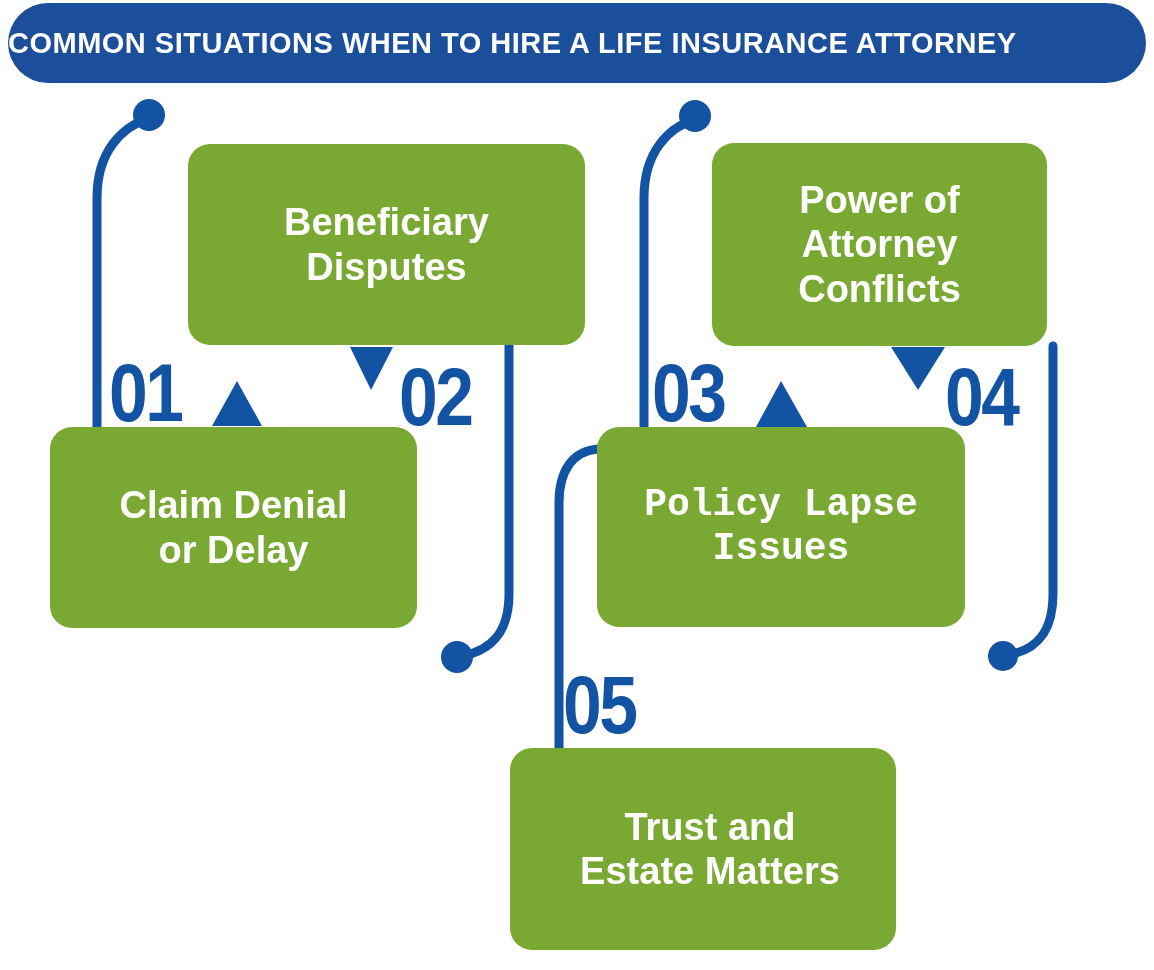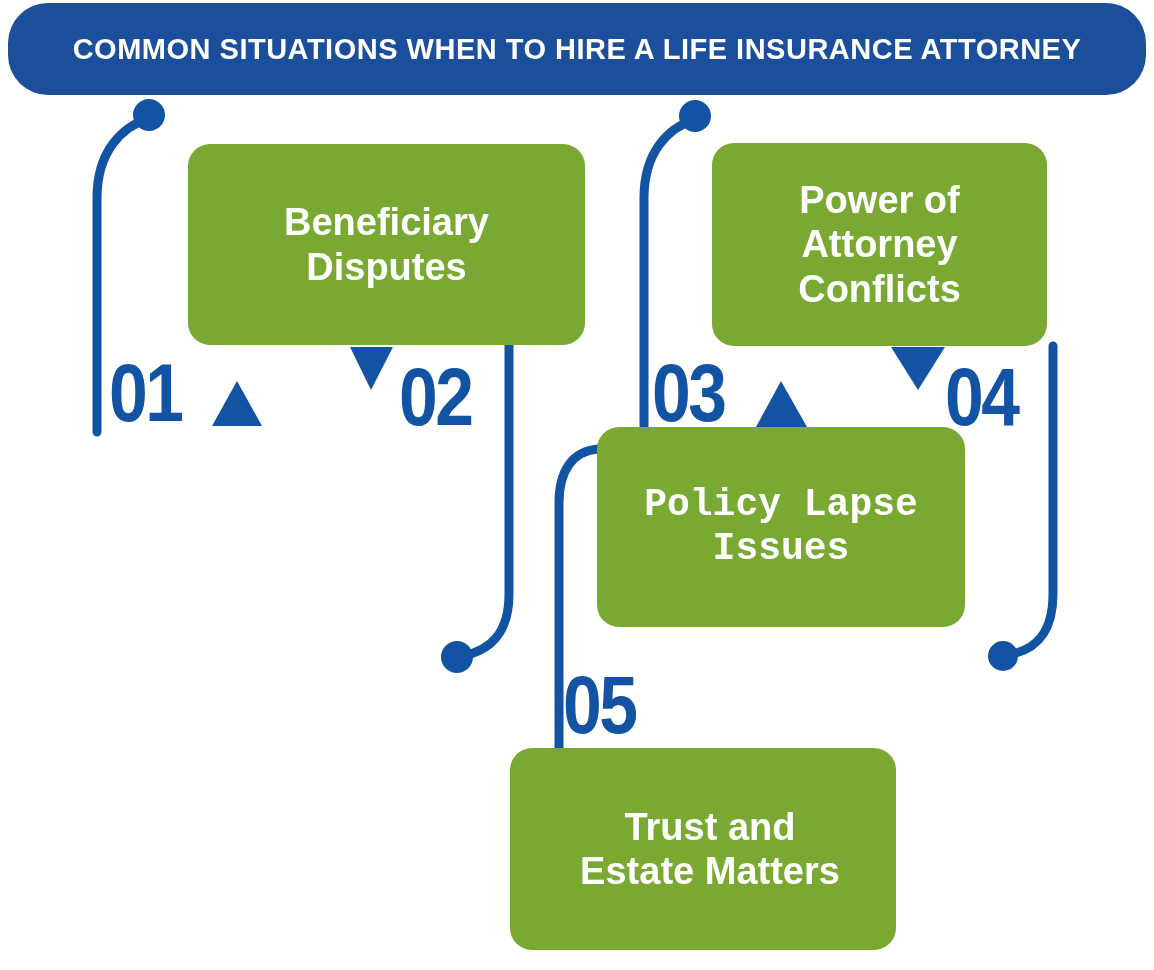--- a/index.html
+++ b/index.html
@@ -8,23 +8,23 @@
     --box-green:#79a933;
     --text-white:#ffffff;
   }
   html,body{margin:0;padding:0;background:#ffffff;}
   .canvas{
     position:relative;width:1154px;height:970px;background:#ffffff;
     overflow:hidden;font-family:"Liberation Sans",sans-serif;
   }
   
   .title-pill{
-    position:absolute;left:8px;top:3px;width:1138px;height:92px;
+    position:absolute;left:8px;top:3px;width:1138px;height:80px;
     background:var(--header-blue);border-radius:40px;
-    display:flex;align-items:center;justify-content:center;
+    display:flex;align-items:center;justify-content:flex-start;
   }
   .title-pill h1{
     margin:0;color:var(--text-white);font-size:29px;font-weight:bold;
     letter-spacing:.5px;white-space:nowrap;
   }
   
   .connectors{position:absolute;left:0;top:0;z-index:1;}
   .line{fill:none;stroke:var(--accent-blue);stroke-width:9;stroke-linecap:round;}
   .dot{fill:var(--accent-blue);}
   .tri{fill:var(--accent-blue);}
@@ -84,20 +84,24 @@
 
   <div class="topic-box b-beneficiary">
     <span>Beneficiary
 Disputes</span>
   </div>
   <div class="topic-box b-power">
     <span>Power of
 Attorney
 Conflicts</span>
   </div>
+  <div class="topic-box b-claim">
+    <span>Claim Denial
+or Delay</span>
+  </div>
   <div class="topic-box b-policy">
     <span>Policy Lapse
 Issues</span>
   </div>
   <div class="topic-box b-trust">
     <span>Trust and
 Estate Matters</span>
   </div>
 
   <div class="step-number n1">01</div>

